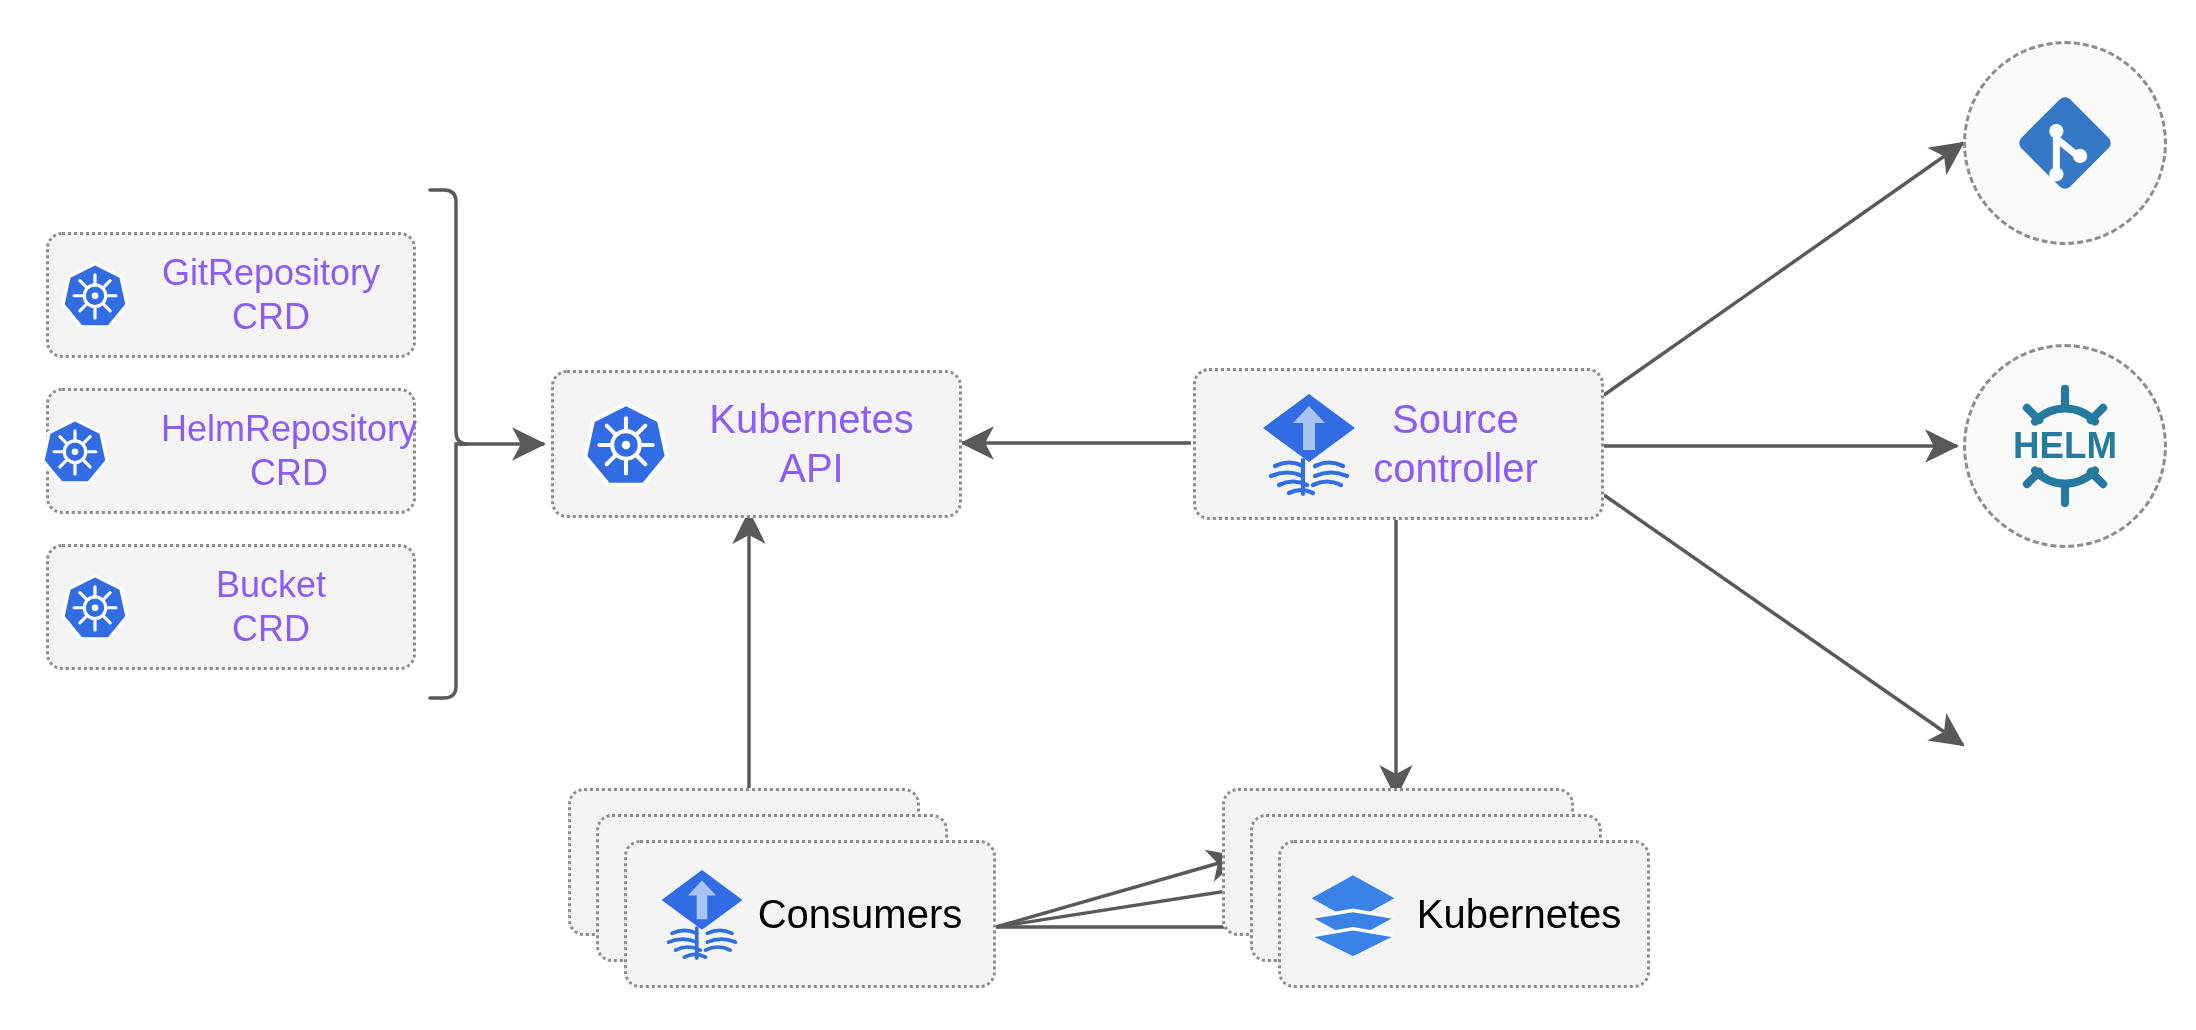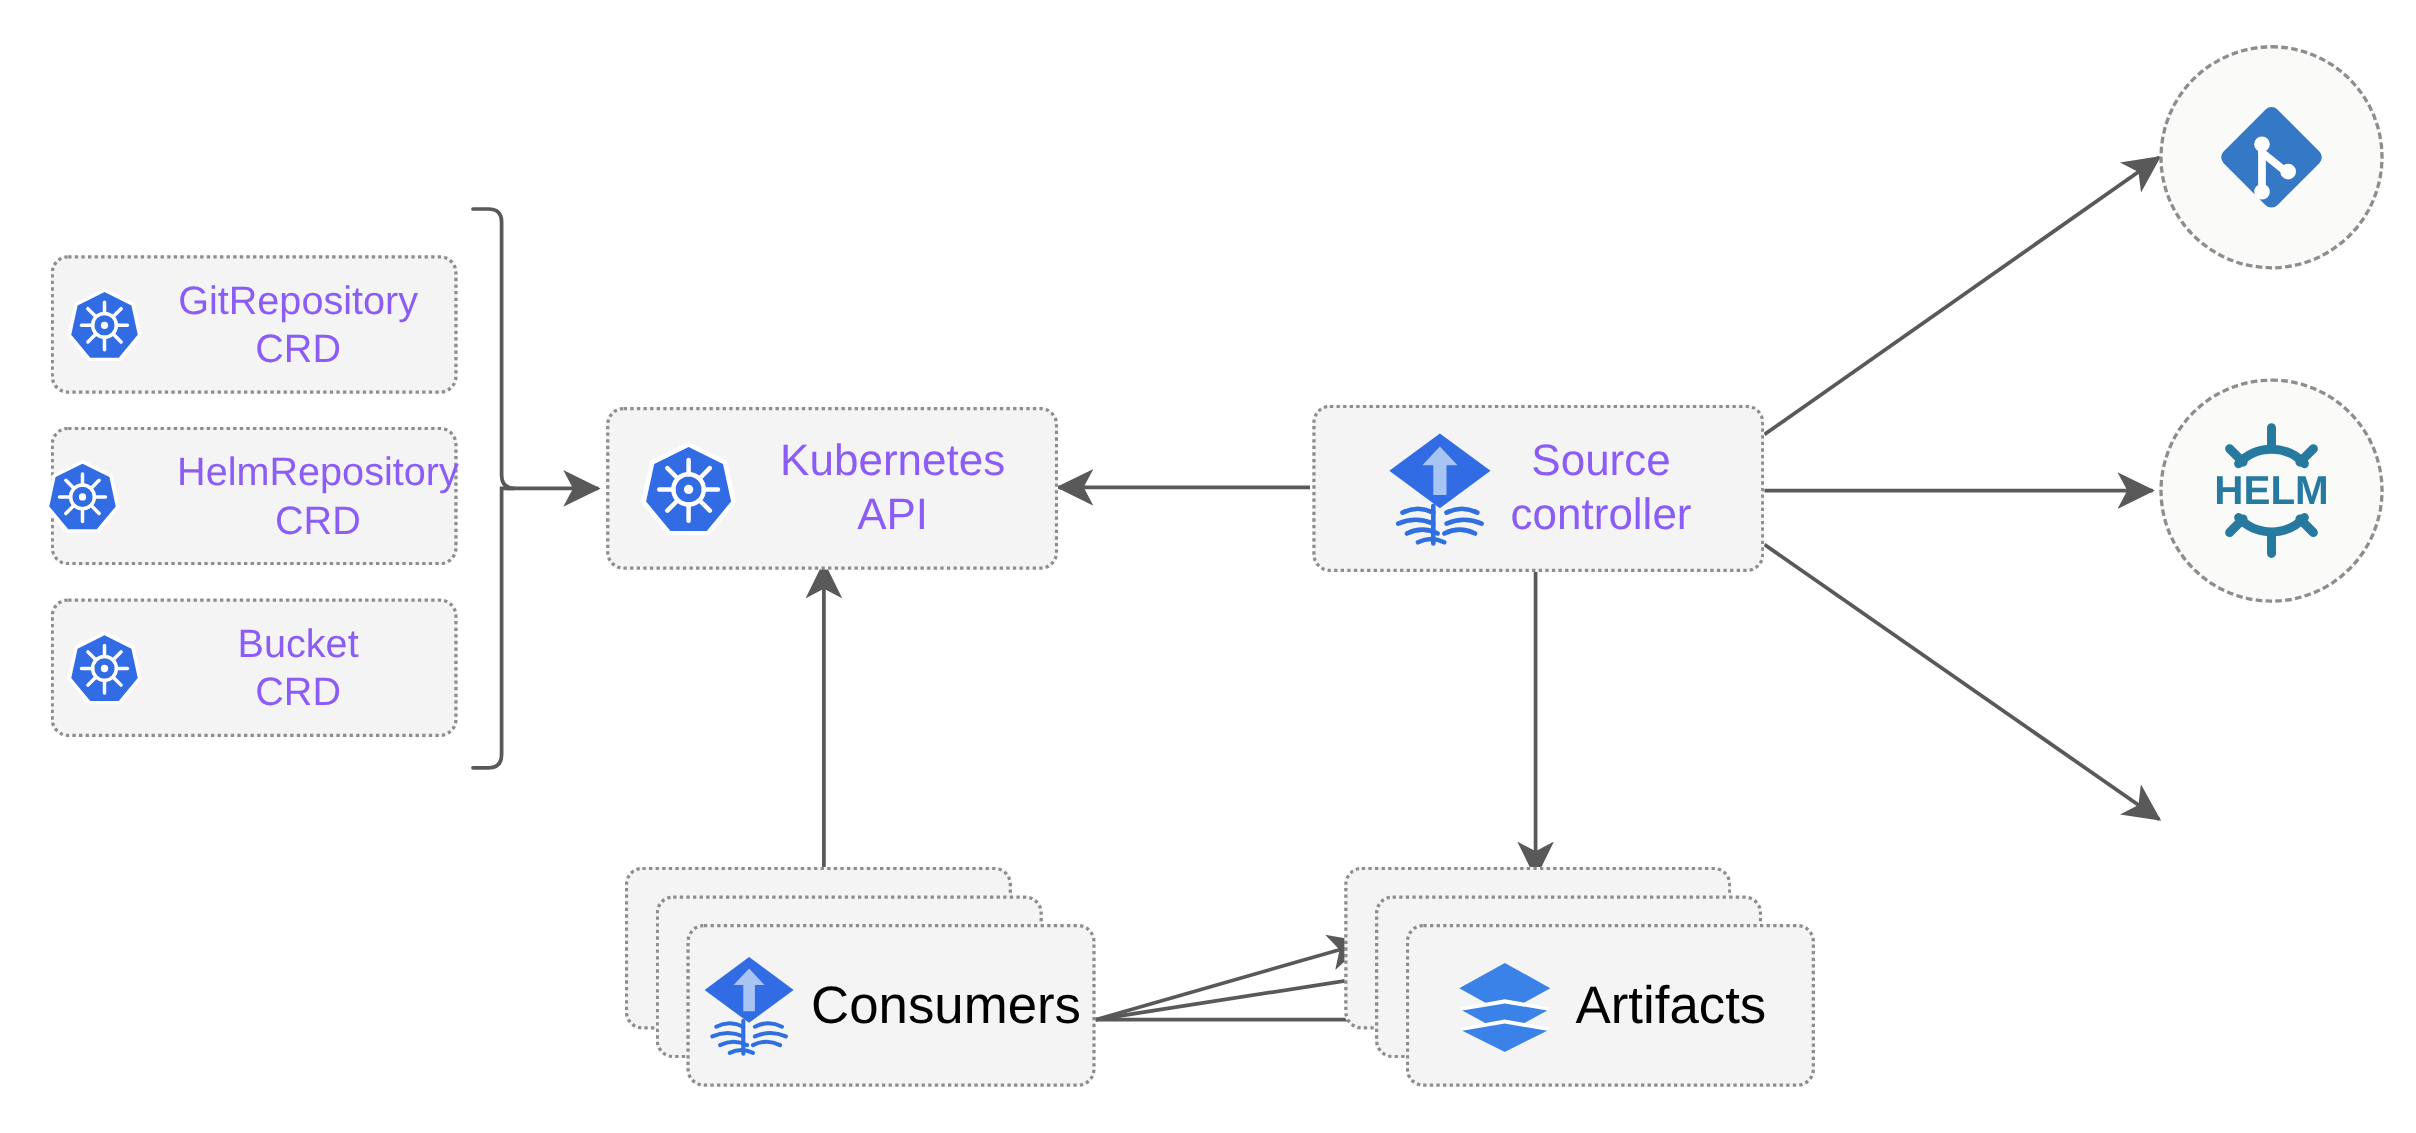--- a/index.html
+++ b/index.html
@@ -67,21 +67,21 @@
     box-sizing: border-box;
     background: #f4f4f4;
     border: 3px dotted #8d8d8d;
     border-radius: 16px;
   }
   .stack .front {
     display: flex;
     align-items: center;
     justify-content: center;
   }
-  .stack .front .label { font-size: 48px; color: #000; }
+  .stack .front .label { font-size: 40px; color: #000; }
 
   
   .circle {
     position: absolute;
     box-sizing: border-box;
     width: 204px;
     height: 204px;
     border-radius: 50%;
     background: #fafaf9;
     border: 3px dashed #8d8d8d;
@@ -269,21 +269,21 @@
     <div class="card front" style="left:56px; top:52px; width:372px; height:148px; padding:0 16px;">
       <span class="ico" style="margin-right:18px;">
         <svg class="svgico" width="92" height="92" viewBox="0 0 100 100">
           <polygon points="50,8 95,33 50,58 5,33" fill="#3b82e8"></polygon>
           <polygon points="50,44 95,52 50,77 5,52" fill="#ffffff"></polygon>
           <polygon points="50,48 92,55 50,78 8,55" fill="#3b82e8"></polygon>
           <polygon points="50,64 95,72 50,97 5,72" fill="#ffffff"></polygon>
           <polygon points="50,68 92,75 50,96 8,75" fill="#3b82e8"></polygon>
         </svg>
       </span>
-      <span class="label">Artifacts</span>
+      <span class="label">Kubernetes</span>
     </div>
   </div>
 
   <div class="circle" style="left:1963px; top:41px;">
     <span>
       <svg class="svgico" width="108" height="108" viewBox="0 0 100 100">
         <rect x="18" y="18" width="64" height="64" rx="7" fill="#3478c6" transform="rotate(45 50 50)"></rect>
         <g stroke="#ffffff" stroke-width="6.5" fill="none" stroke-linecap="round">
           <line x1="42" y1="78" x2="42" y2="38"></line>
           <line x1="42" y1="46" x2="62" y2="62"></line>

